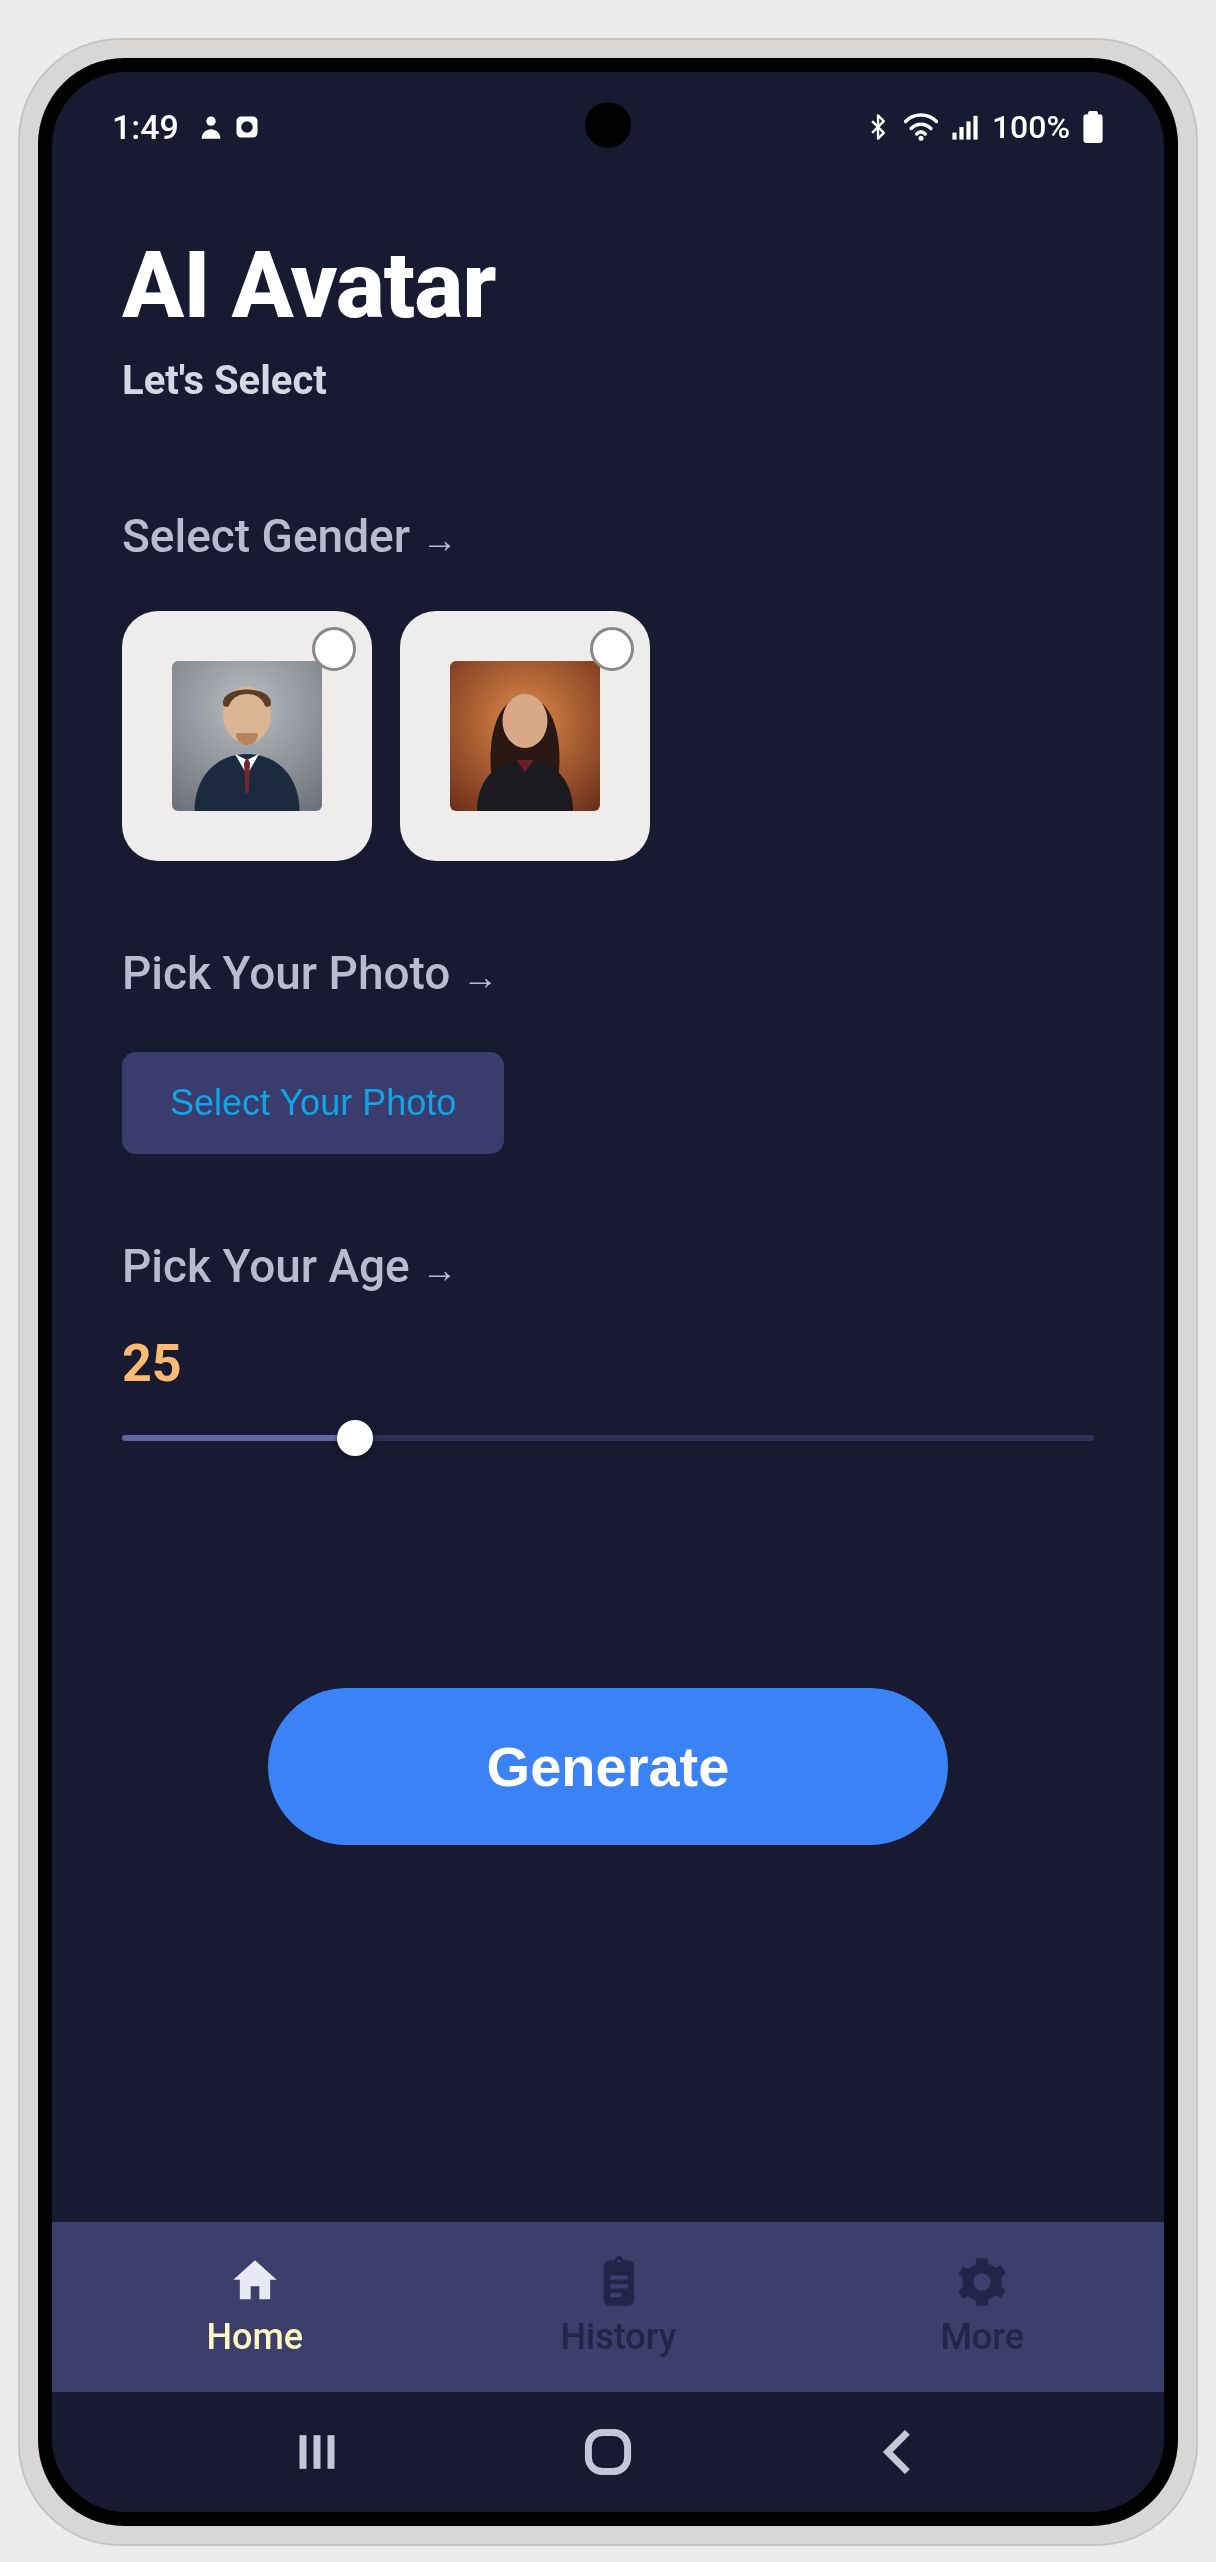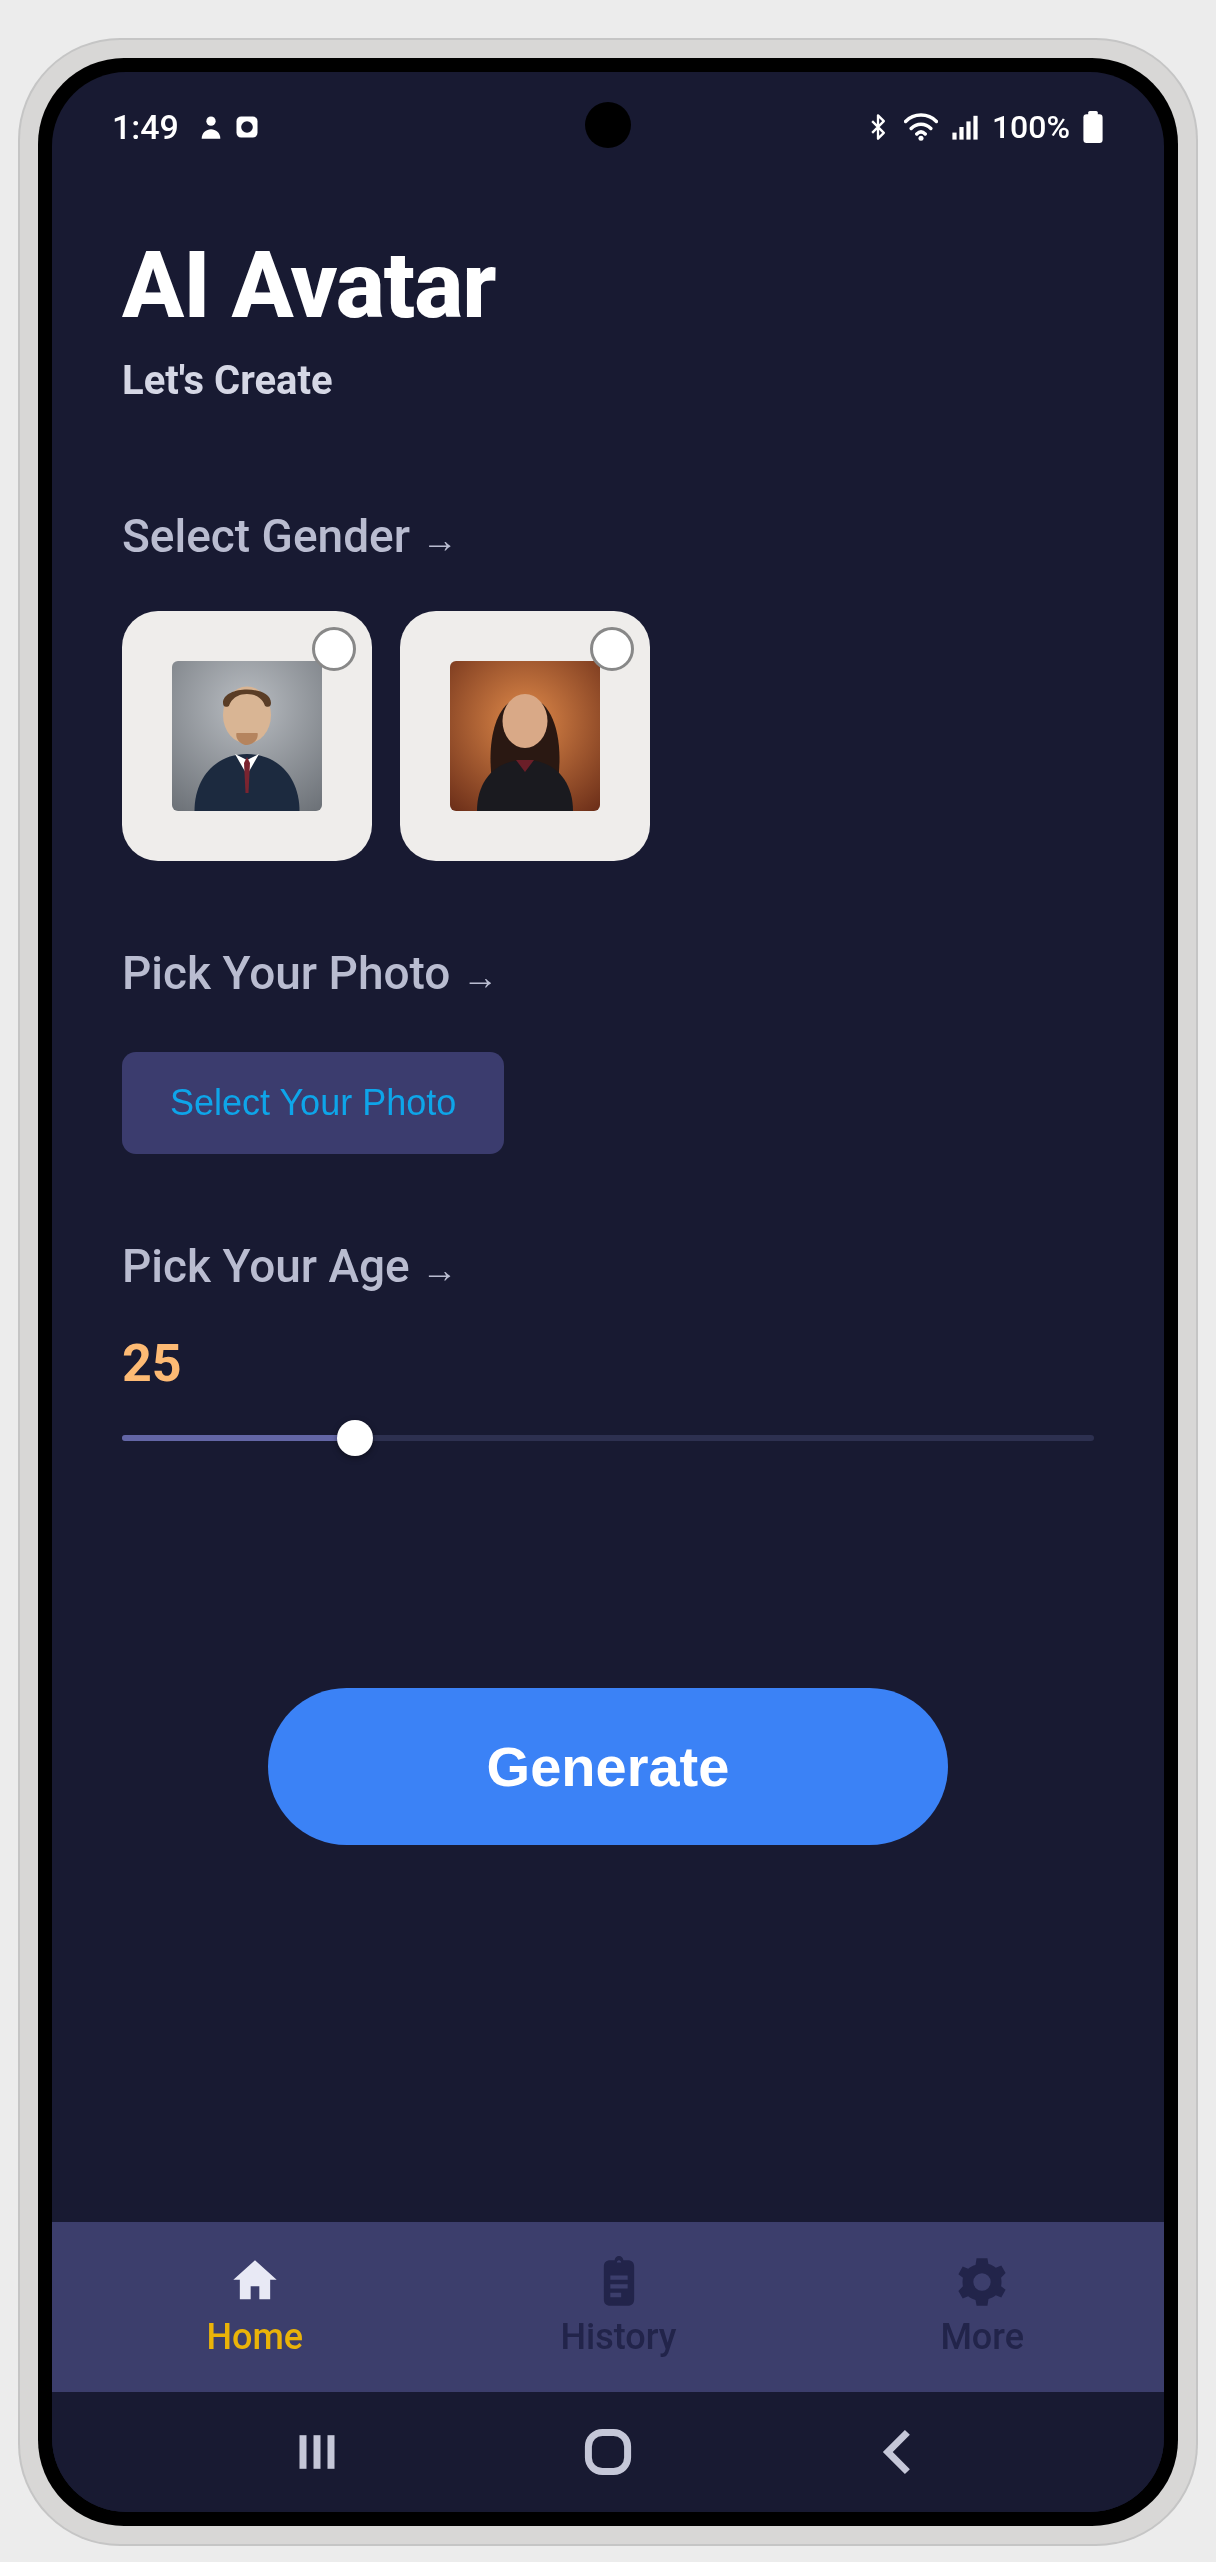--- a/index.html
+++ b/index.html
@@ -202,21 +202,21 @@
   .nav-item {
     flex: 1;
     display: flex;
     flex-direction: column;
     align-items: center;
     justify-content: center;
     gap: 8px;
     font-size: 36px;
     font-weight: 500;
   }
-  .nav-item.active { color: #eab308; padding-left: 21px; }
+  .nav-item.active { color: #fef9c3; padding-left: 21px; }
   .nav-item.inactive { color: #22244a; }
   .nav-icon { width: 52px; height: 52px; }
   .nav-item.active .nav-icon { fill: #e8e9f5; }
   .nav-item.inactive .nav-icon { fill: #22244a; }
 
   
   .sys-nav {
     background: #181a32;
     height: 120px;
     display: flex;
@@ -266,21 +266,21 @@
           <span>100%</span>
           <svg width="22" height="32" viewBox="0 0 12 20">
               <rect x="0" y="2" width="12" height="18" rx="2" fill="#fff"></rect>
               <rect x="3" y="0" width="6" height="3" rx="1" fill="#fff"></rect>
             </svg>
         </div>
       </div>
 
       <div class="content">
         <h1 class="app-title">AI Avatar</h1>
-        <div class="app-subtitle">Let's Create</div>
+        <div class="app-subtitle">Let's Select</div>
 
         <div class="section">
           <div class="section-label">
             <span>Select Gender</span>
             <span class="arrow-right">→</span>
           </div>
           <div class="gender-row">
             <div class="gender-card">
               <div class="radio"></div>
               <div class="portrait male">

